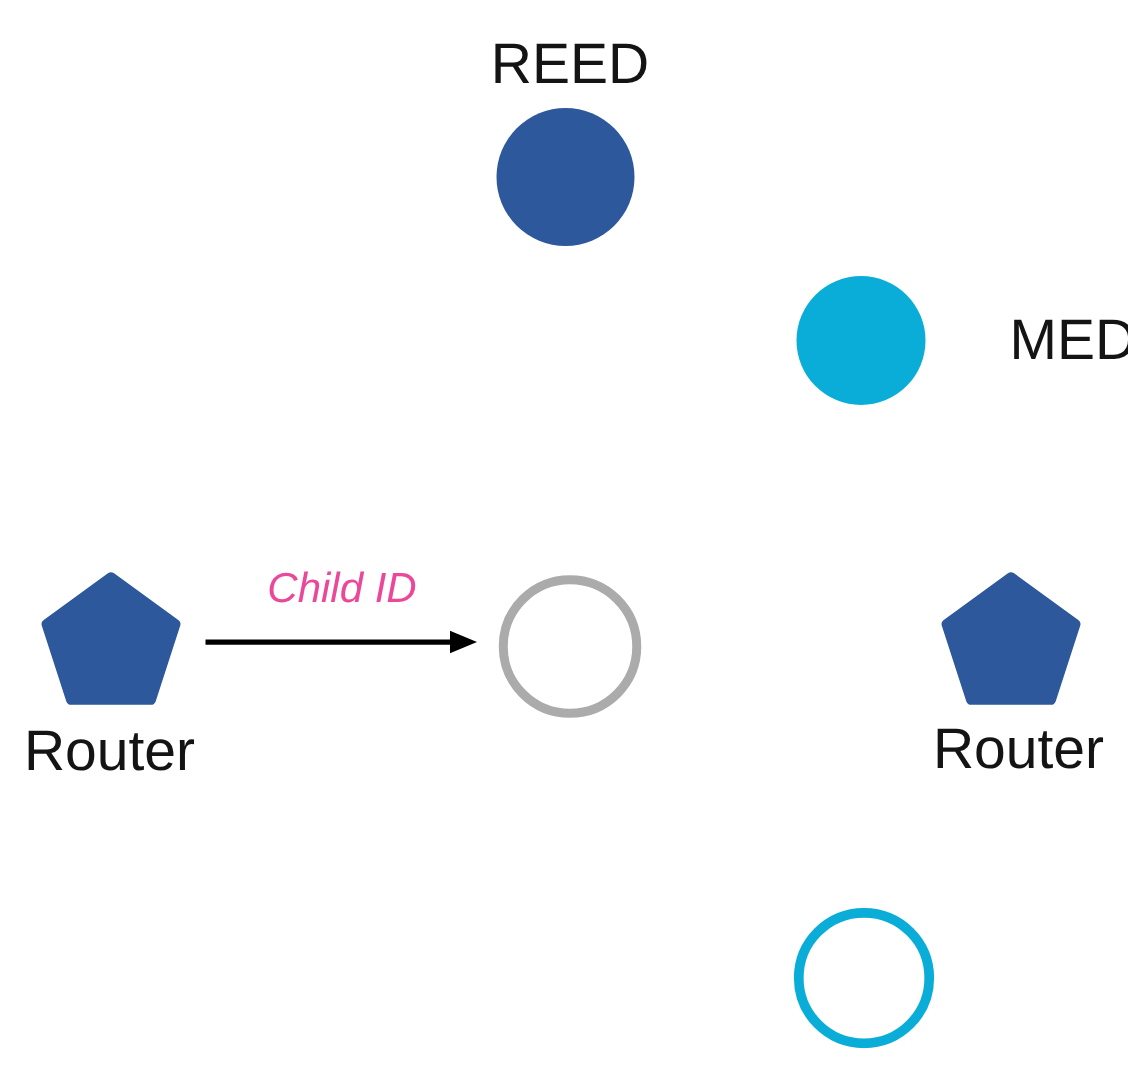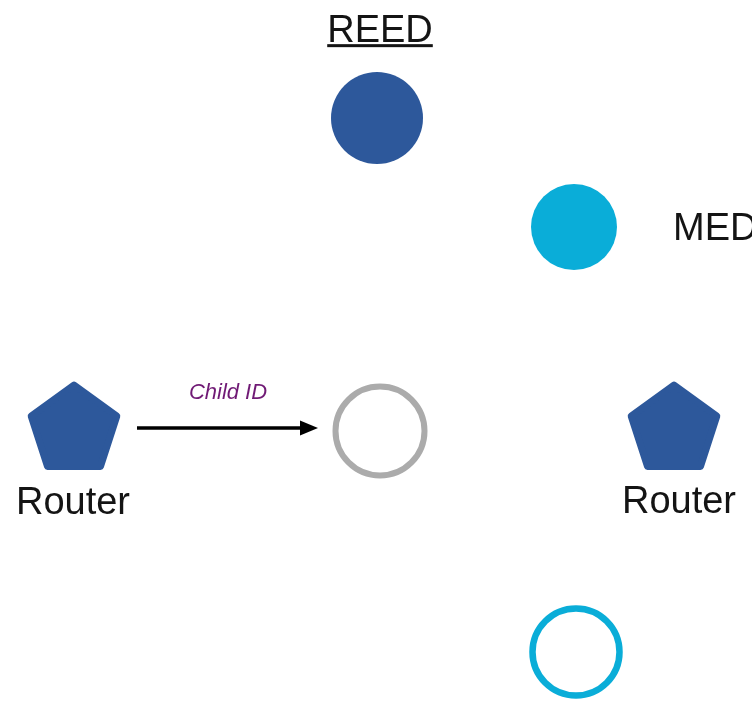--- a/index.html
+++ b/index.html
@@ -19,34 +19,34 @@
     color: #141414;
     white-space: nowrap;
     transform: translate(-50%, -50%);
   }
   .node-label.anchor-left { transform: translateY(-50%); margin-left: 36px; }
   .edge-label {
     position: absolute;
     left: 228px;
     top: 392px;
     transform: translate(-50%, -50%);
-    font-size: 22px;
+    font-size: 28px;
     line-height: 28px;
     font-style: italic;
-    color: #701a75;
+    color: #ec4899;
     text-align: center;
     white-space: nowrap;
   }
 </style>
 </head>
 <body>
 
 <div class="canvas">
 
-  <div class="node-label" style="left:380px; top:30px;text-decoration:underline;">REED</div>
+  <div class="node-label" style="left:380px; top:44px;">REED</div>
   <svg class="shape" style="left:330px; top:71px;" width="94" height="94">
     <circle cx="47" cy="47" r="46" fill="#2D589B"></circle>
   </svg>
 
   <svg class="shape" style="left:530px; top:183px;" width="88" height="88">
     <circle cx="44" cy="44" r="43" fill="#0AADD8"></circle>
   </svg>
   <div class="node-label anchor-left" style="left:637px; top:228px;">MED</div>
 
   <svg class="shape" style="left:27px; top:380px;" width="94" height="90" viewBox="0 0 94 90">

